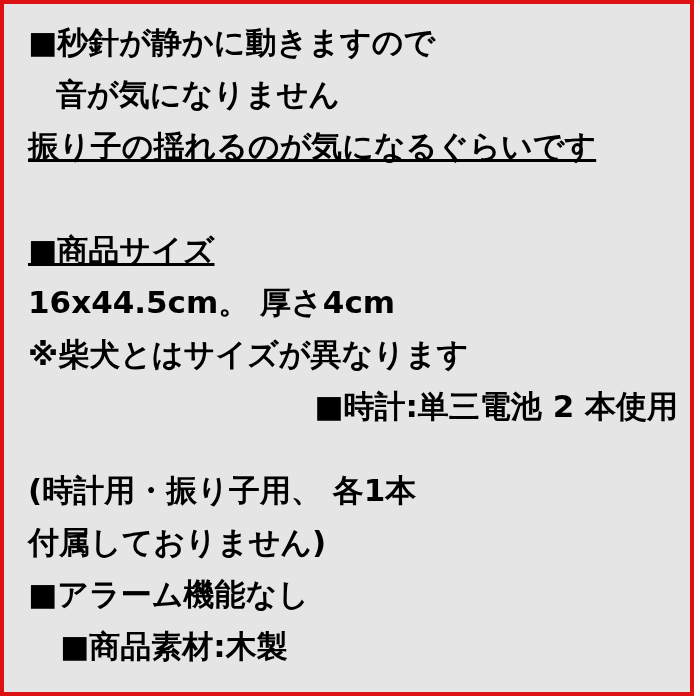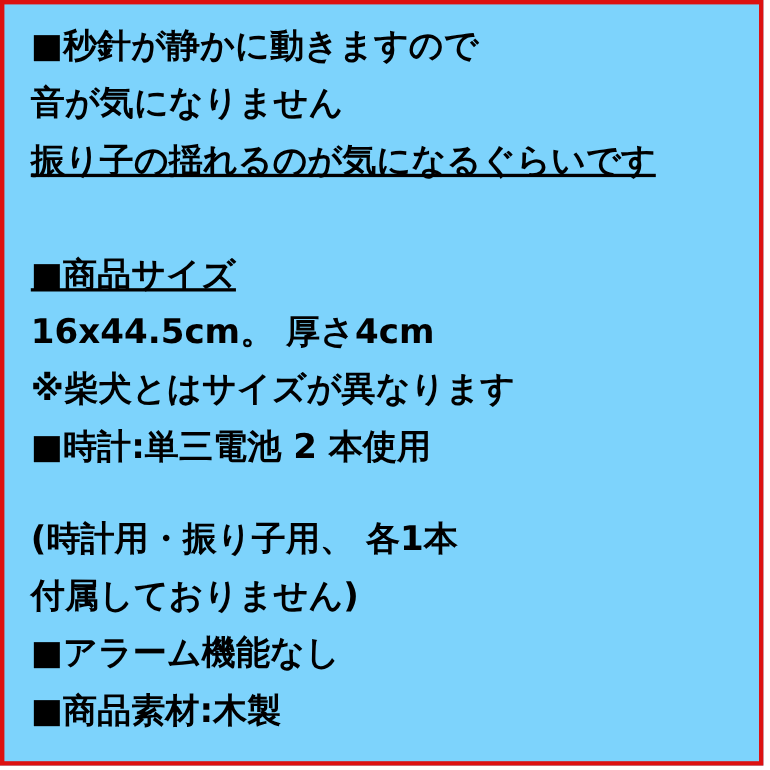--- a/index.html
+++ b/index.html
@@ -38,29 +38,29 @@
     font-weight: 700;
     font-size: 31px;
     white-space: pre;
     letter-spacing: 0;
   }
 </style>
 </head>
 <body>
 
 <div class="canvas" style="background: rgb(255, 255, 255);">
-  <div class="frame" style="border-color: rgb(221, 17, 17); background: #7dd3fc;">
+  <div class="frame" style="border-color: rgb(221, 17, 17); background: #e5e5e5;">
     <div class="text-block" id="text-block">
         <div class="line" style="color: rgb(0, 0, 0);">■秒針が静かに動きますので</div>
-        <div class="line" style="color: rgb(0, 0, 0);">音が気になりません</div>
+        <div class="line" style="color: rgb(0, 0, 0); margin-left: 28px;">音が気になりません</div>
         <div class="line" style="color: rgb(0, 0, 0); text-decoration: underline;">振り子の揺れるのが気になるぐらいです</div>
         <div class="line" style="color: rgb(0, 0, 0);"></div>
         <div class="line" style="color: rgb(0, 0, 0); text-decoration: underline;">■商品サイズ</div>
         <div class="line" style="color: rgb(0, 0, 0);">16x44.5cm。 厚さ4cm</div>
         <div class="line" style="color: rgb(0, 0, 0);">※柴犬とはサイズが異なります</div>
-        <div class="line" style="color: rgb(0, 0, 0);">■時計:単三電池 2 本使用</div>
+        <div class="line" style="color: rgb(0, 0, 0); text-align: right;">■時計:単三電池 2 本使用</div>
         <div class="line" style="color: rgb(0, 0, 0); margin-top: 32px;">(時計用・振り子用、 各1本</div>
         <div class="line" style="color: rgb(0, 0, 0);">付属しておりません)</div>
         <div class="line" style="color: rgb(0, 0, 0);">■アラーム機能なし</div>
-        <div class="line" style="color: rgb(0, 0, 0);">■商品素材:木製</div>
+        <div class="line" style="color: rgb(0, 0, 0); margin-left: 32px;">■商品素材:木製</div>
       </div>
   </div>
 </div>
 
 </body></html>

